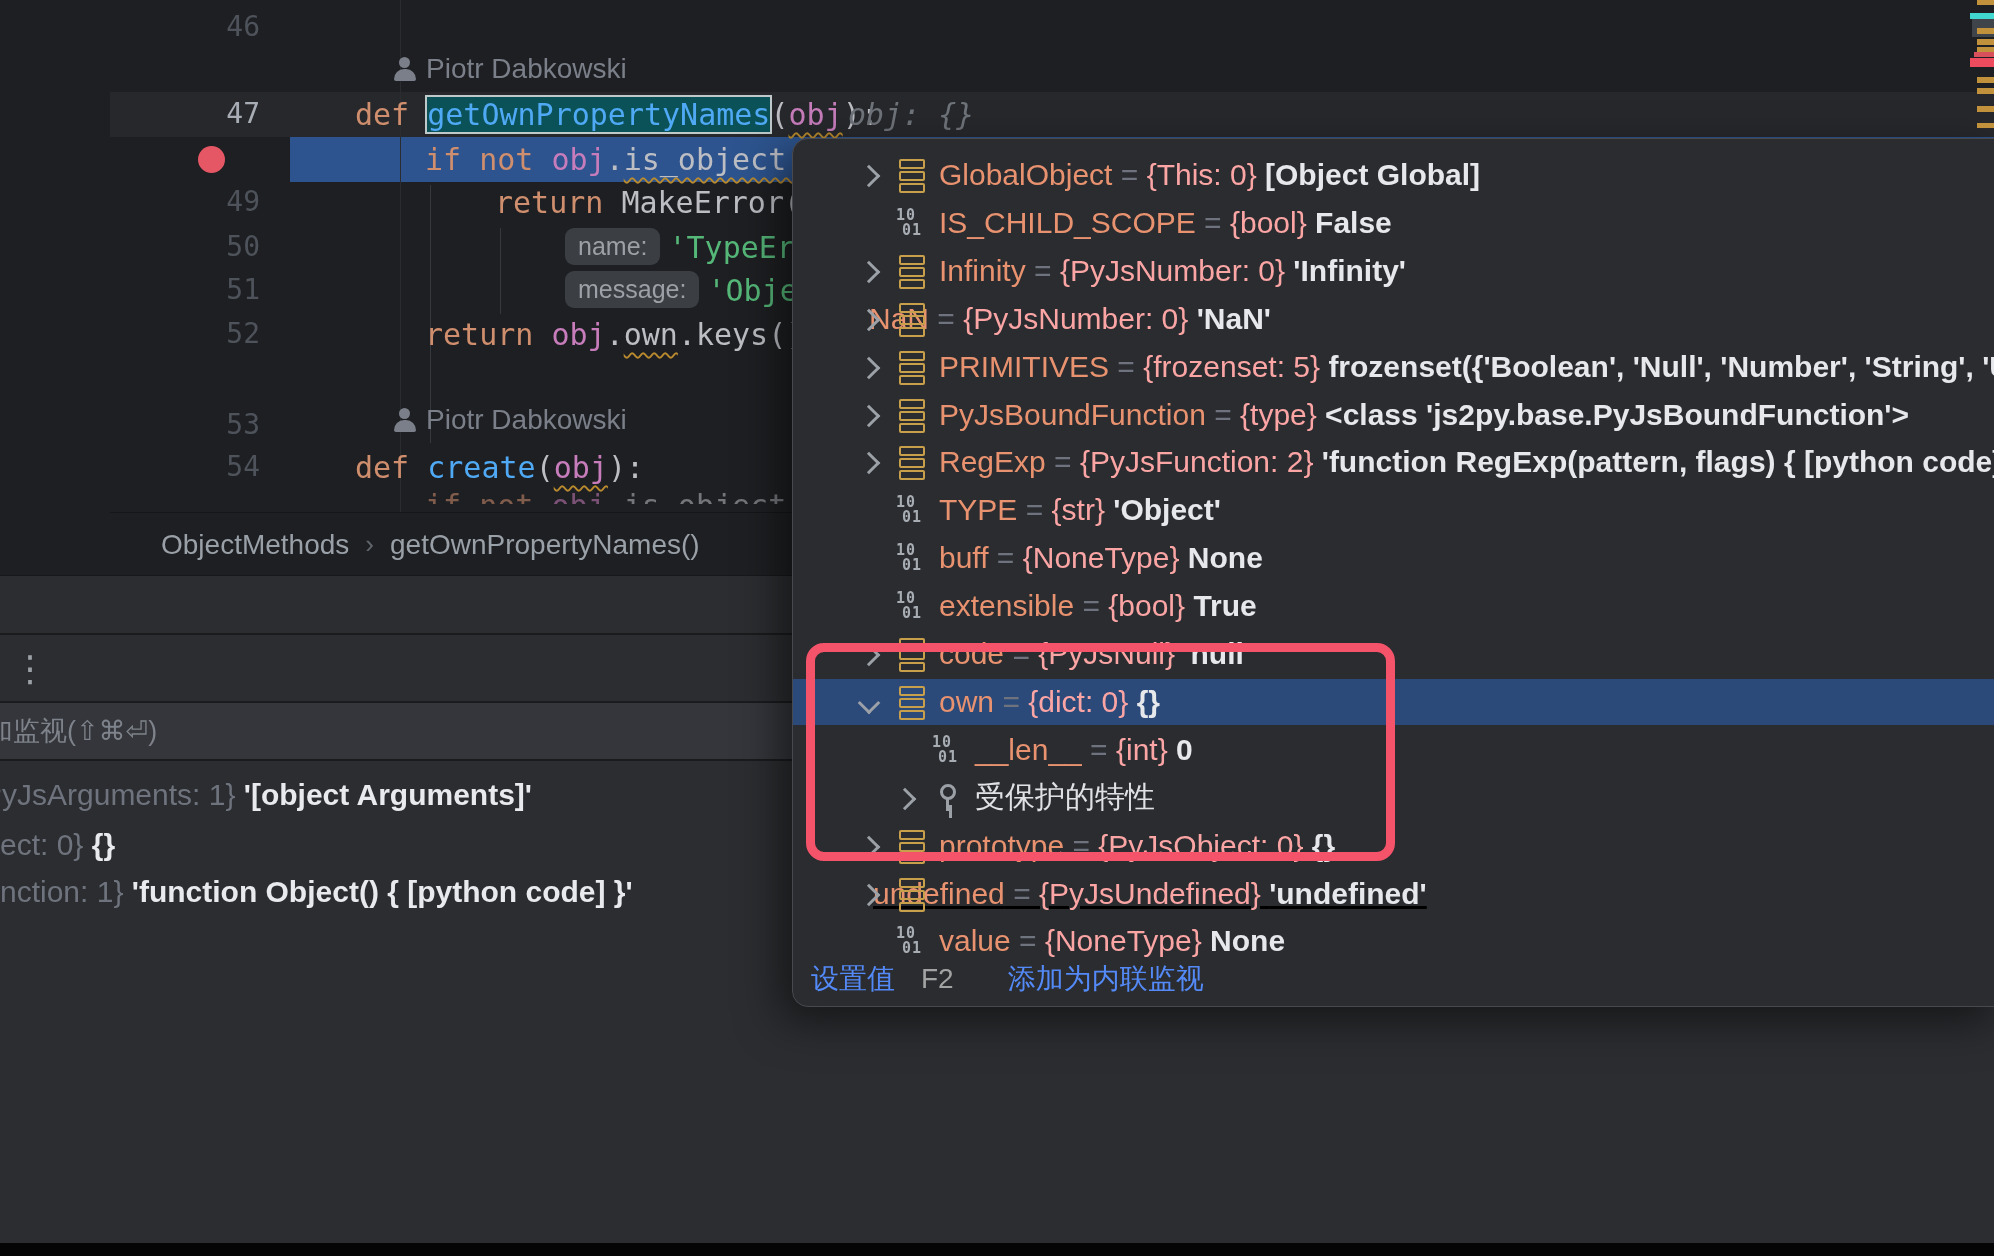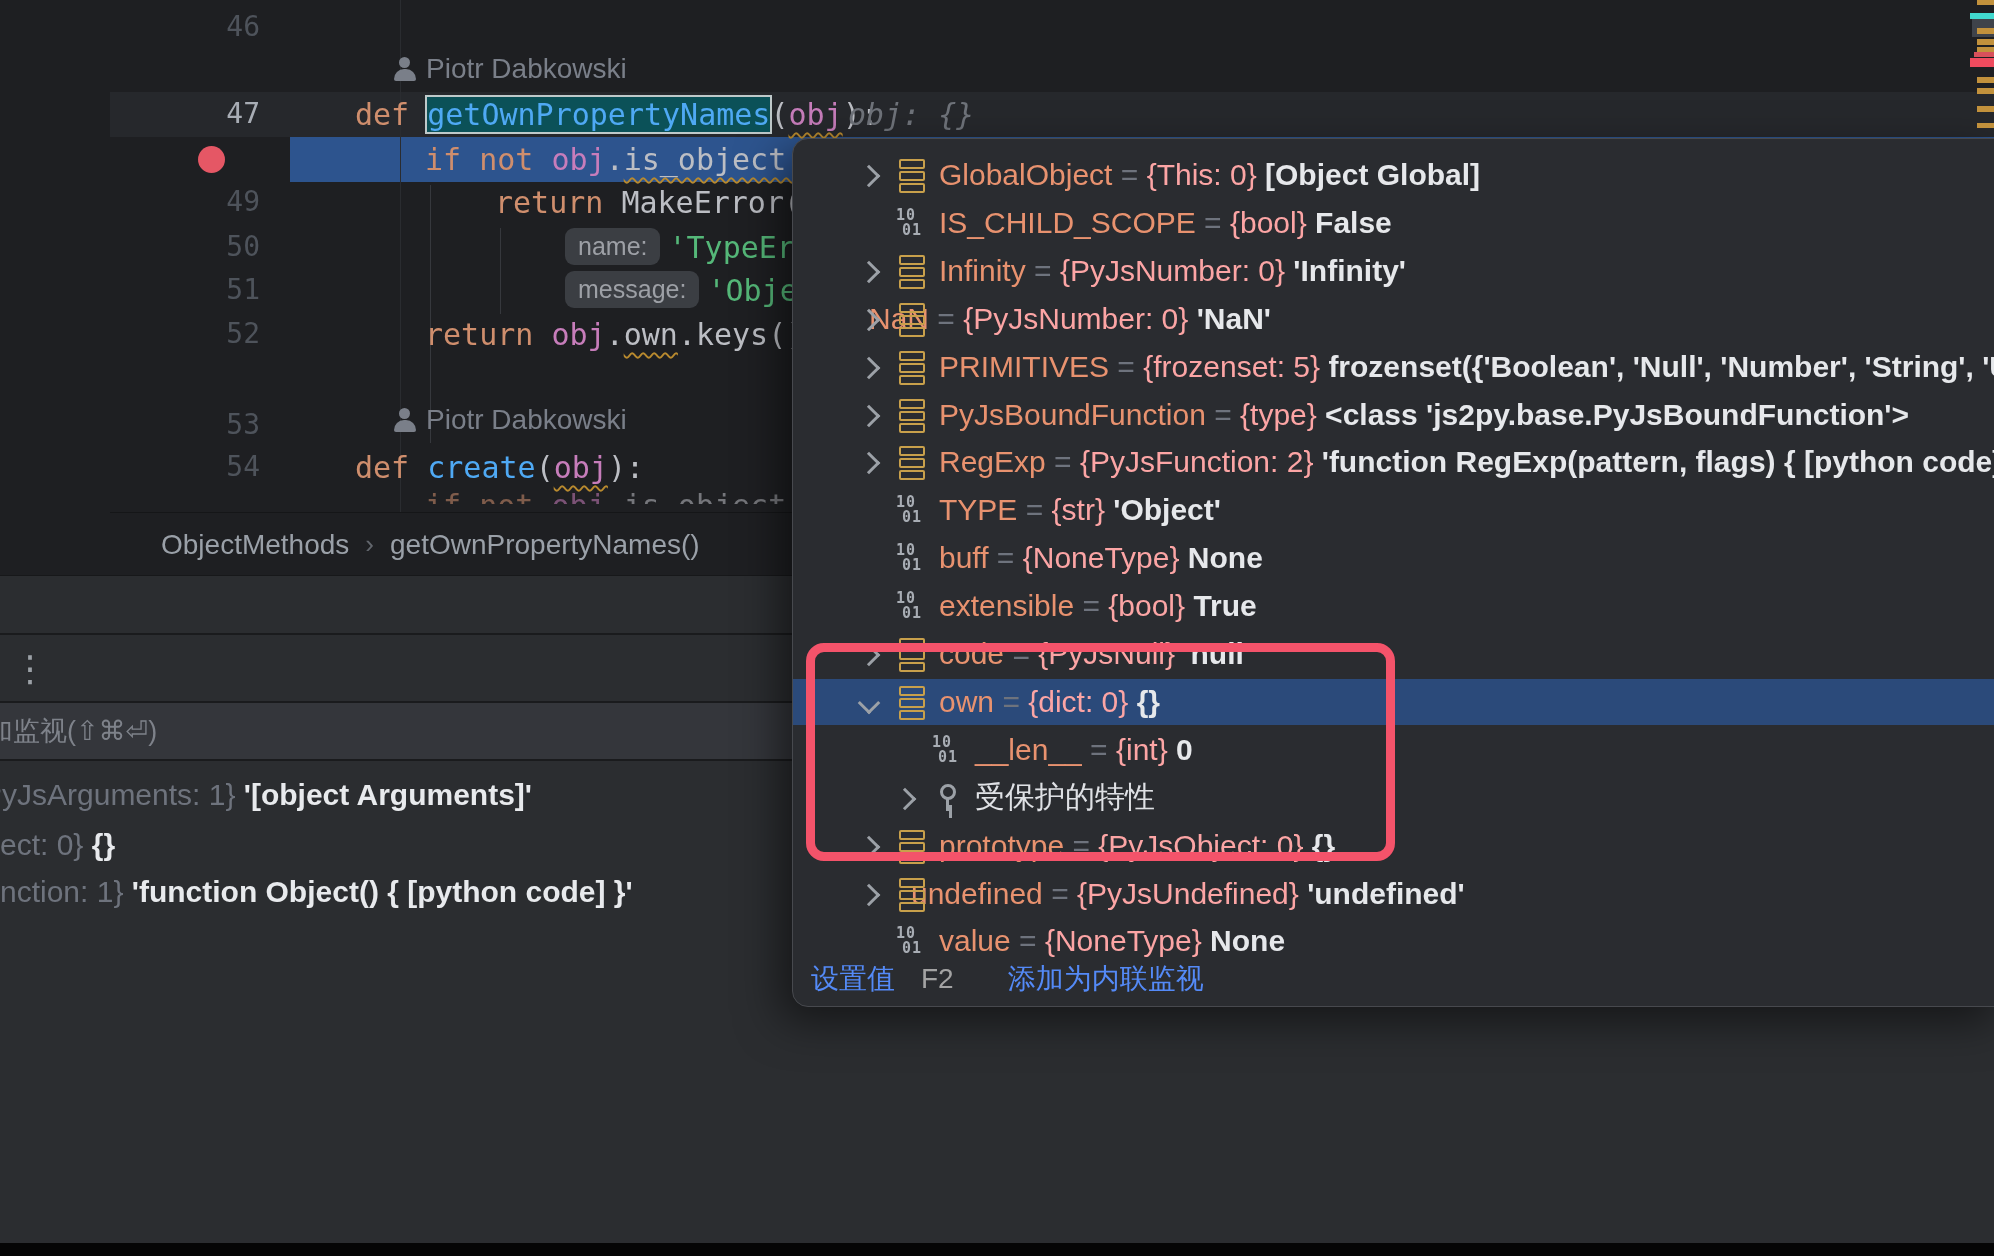--- a/index.html
+++ b/index.html
@@ -154,21 +154,21 @@
         <div class="var-row" style="top: 252.5px;"><div class="chev right" style="left: 68px; top: 16px;"></div><div class="obj-icon" style="left: 106px; top: 7px;"><i></i><i></i><i></i></div><span style="margin-left: 146px;"><span class="vname">PyJsBoundFunction</span><span class="veq"> = </span><span class="vtype">{type} </span><span class="vval">&lt;class 'js2py.base.PyJsBoundFunction'&gt;</span></span></div>
         <div class="var-row" style="top: 300.4px;"><div class="chev right" style="left: 68px; top: 16px;"></div><div class="obj-icon" style="left: 106px; top: 7px;"><i></i><i></i><i></i></div><span style="margin-left: 146px;"><span class="vname">RegExp</span><span class="veq"> = </span><span class="vtype">{PyJsFunction: 2} </span><span class="vval">'function RegExp(pattern, flags) { [python code] }'</span></span></div>
         <div class="var-row" style="top: 348.3px;"><div class="prim-icon" style="left: 103px; top: 8px;"><b>10</b><b>01</b></div><span style="margin-left: 146px;"><span class="vname">TYPE</span><span class="veq"> = </span><span class="vtype">{str} </span><span class="vval">'Object'</span></span></div>
         <div class="var-row" style="top: 396.2px;"><div class="prim-icon" style="left: 103px; top: 8px;"><b>10</b><b>01</b></div><span style="margin-left: 146px;"><span class="vname">buff</span><span class="veq"> = </span><span class="vtype">{NoneType} </span><span class="vval">None</span></span></div>
         <div class="var-row" style="top: 444.1px;"><div class="prim-icon" style="left: 103px; top: 8px;"><b>10</b><b>01</b></div><span style="margin-left: 146px;"><span class="vname">extensible</span><span class="veq"> = </span><span class="vtype">{bool} </span><span class="vval">True</span></span></div>
         <div class="var-row" style="top: 492px;"><div class="chev right" style="left: 68px; top: 16px;"></div><div class="obj-icon" style="left: 106px; top: 7px;"><i></i><i></i><i></i></div><span style="margin-left: 146px;"><span class="vname">code</span><span class="veq"> = </span><span class="vtype">{PyJsNull} </span><span class="vval">'null'</span></span></div>
         <div class="var-row selected" style="top: 539.9px;"><div class="chev down" style="left: 68px; top: 16px;"></div><div class="obj-icon" style="left: 106px; top: 7px;"><i></i><i></i><i></i></div><span style="margin-left: 146px;"><span class="vname">own</span><span class="veq"> = </span><span class="vtype">{dict: 0} </span><span class="vval">{}</span></span></div>
         <div class="var-row" style="top: 587.8px;"><div class="prim-icon" style="left: 139px; top: 8px;"><b>10</b><b>01</b></div><span style="margin-left: 182px;"><span class="vname">__len__</span><span class="veq"> = </span><span class="vtype">{int} </span><span class="vval">0</span></span></div>
         <div class="var-row" style="top: 635.7px;"><div class="chev right" style="left: 104px; top: 16px;"></div><div class="key-icon" style="left: 144px; top: 7px;"></div><span style="margin-left: 182px;"><span class="vname white">受保护的特性</span></span></div>
         <div class="var-row" style="top: 683.6px;"><div class="chev right" style="left: 68px; top: 16px;"></div><div class="obj-icon" style="left: 106px; top: 7px;"><i></i><i></i><i></i></div><span style="margin-left: 146px;"><span class="vname">prototype</span><span class="veq"> = </span><span class="vtype">{PyJsObject: 0} </span><span class="vval">{}</span></span></div>
-        <div class="var-row" style="top: 731.5px;"><div class="chev right" style="left: 68px; top: 16px;"></div><div class="obj-icon" style="left: 106px; top: 7px;"><i></i><i></i><i></i></div><span style="margin-left: 118px;"><span class="vname">undefined</span><span class="veq"> = </span><span class="vtype">{PyJsUndefined} </span><span class="vval">'undefined'</span></span></div>
+        <div class="var-row" style="top: 731.5px;"><div class="chev right" style="left: 68px; top: 16px;"></div><div class="obj-icon" style="left: 106px; top: 7px;"><i></i><i></i><i></i></div><span style="margin-left: 80px; text-decoration: underline;"><span class="vname">undefined</span><span class="veq"> = </span><span class="vtype">{PyJsUndefined} </span><span class="vval">'undefined'</span></span></div>
         <div class="var-row" style="top: 779.4px;"><div class="prim-icon" style="left: 103px; top: 8px;"><b>10</b><b>01</b></div><span style="margin-left: 146px;"><span class="vname">value</span><span class="veq"> = </span><span class="vtype">{NoneType} </span><span class="vval">None</span></span></div>
       </div>
     <div id="popup-footer">
       <span class="link">设置值</span>
       <span class="key">F2</span>
       <span class="link" style="margin-left:28px">添加为内联监视</span>
     </div>
   </div>
 
   <div id="annotation-rect"></div>

